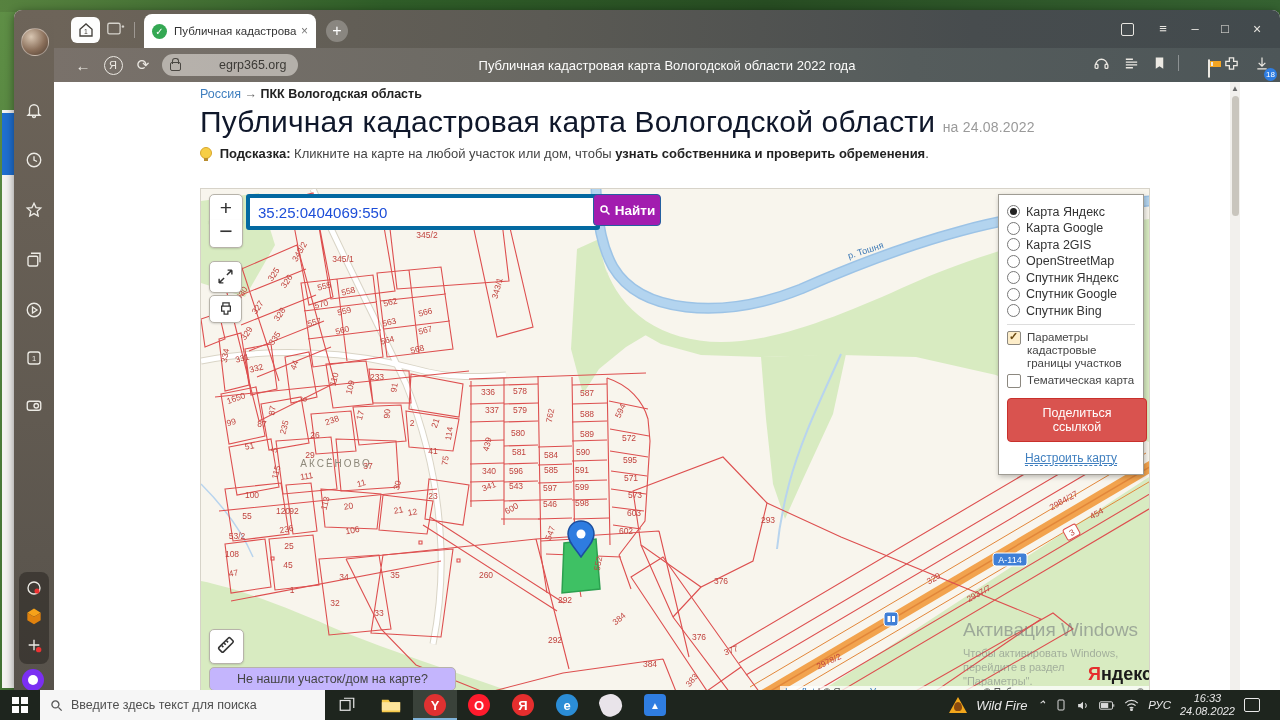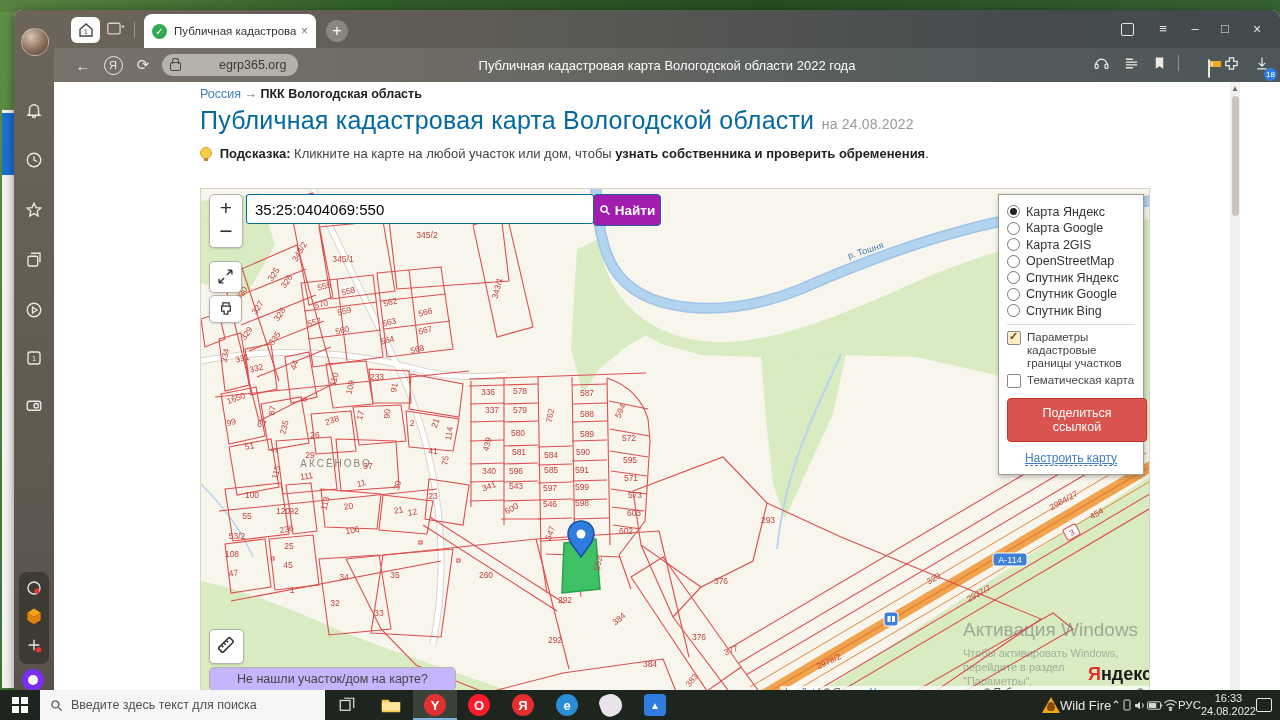--- a/index.html
+++ b/index.html
@@ -65,22 +65,22 @@
   
   #map{left:146px;top:106px;width:950px;height:512px;background:#f8f5ed;border:1px solid #d7d3c9;box-sizing:border-box;overflow:hidden;}
   #mapsvg{position:absolute;left:0;top:0;}
   .map-ctl{position:absolute;background:#fff;border:1px solid #b7b3aa;border-radius:5px;box-shadow:0 1px 2px rgba(0,0,0,.15);
      color:#333;text-align:center;}
   #zoomin{left:8px;top:5px;width:32px;height:27px;font-size:21px;line-height:25px;border-radius:5px 5px 0 0;}
   #zoomout{left:8px;top:31px;width:32px;height:27px;font-size:23px;line-height:23px;border-radius:0 0 5px 5px;border-top:none;}
   #expand-btn{left:8px;top:72px;width:31px;height:30px;}
   #print-btn{left:8px;top:106px;width:31px;height:26px;}
   #ruler-btn{left:8px;top:440px;width:33px;height:33px;}
-  #map-search{position:absolute;left:45px;top:5px;width:330px;height:28px;border:1px solid #0369a1;border-radius:3px;
-     font-size:15px;color:#000000;padding:0 8px;font-family:"Liberation Sans",sans-serif;}
+  #map-search{position:absolute;left:45px;top:5px;width:330px;height:28px;border:4px solid #0369a1;border-radius:3px;
+     font-size:15px;color:#1d4ed8;padding:0 8px;font-family:"Liberation Sans",sans-serif;}
   #find-btn{position:absolute;left:392px;top:5px;width:66px;height:30px;background:#a21caf;border:1px solid #2460a0;border-radius:4px;
      color:#fff;font-size:13.5px;font-weight:bold;display:flex;align-items:center;justify-content:center;gap:4px;}
   #map-tooltip{position:absolute;left:8px;top:478px;background:#c4b5fd;border:1px solid #b7b3aa;border-radius:5px;
      font-size:12.5px;color:#444;padding:4px 27px;white-space:nowrap;}
   #layer-panel{position:absolute;left:797px;top:5px;width:146px;background:#fff;border:1px solid #9f9c94;
      box-shadow:1px 2px 5px rgba(0,0,0,.25);padding:7px 8px 9px 8px;box-sizing:border-box;font-size:12.5px;color:#333;}
   .lyr-row{display:flex;align-items:center;margin:2.5px 0;}
   .radio{width:11px;height:11px;border:1px solid #777;border-radius:50%;margin-right:6px;position:relative;flex:0 0 11px;}
   .radio.sel:after{content:"";position:absolute;left:2px;top:2px;width:7px;height:7px;border-radius:50%;background:#222;}
   #lyr-divider{height:1px;background:#ddd;margin:6px 0;}
@@ -101,21 +101,21 @@
   
   #taskbar{left:0;top:690px;width:1280px;height:30px;background:#1e251e;display:flex;align-items:center;}
   #start-btn{width:40px;height:30px;display:flex;align-items:center;justify-content:center;}
   #win-logo{display:grid;grid-template-columns:7px 7px;grid-template-rows:7px 7px;gap:1.5px;}
   #win-logo div{background:#fdfdfd;}
   #tb-search{width:285px;height:30px;background:#f6f6f6;display:flex;align-items:center;padding-left:10px;box-sizing:border-box;}
   #tb-search-text{font-size:12.5px;color:#4f4f4f;margin-left:8px;}
   .tb-app{width:44px;height:30px;display:flex;align-items:center;justify-content:center;position:relative;}
   .tb-app.active{background:#3a423a;box-shadow:inset 0 -2px 0 #7fb2d8;}
   .app-circle{width:22px;height:22px;border-radius:50%;display:flex;align-items:center;justify-content:center;color:#fff;font-weight:bold;font-size:13px;}
-  #tray{margin-left:auto;display:flex;align-items:center;color:#e9e9e9;font-size:11.5px;padding-right:8px;}
+  #tray{margin-left:auto;display:flex;align-items:center;color:#e9e9e9;font-size:11.5px;gap:9px;padding-right:20px;font-style:italic;}
   #flame{width:0;height:0;border-left:9px solid transparent;border-right:9px solid transparent;border-bottom:16px solid #f2a71b;position:relative;}
   #flame:after{content:"";position:absolute;left:-4px;top:5px;width:8px;height:9px;background:#8a4a0e;border-radius:50% 50% 50% 50%/60% 60% 40% 40%;}
   #clockbox{text-align:center;line-height:13px;font-size:11px;}
   #notif-ic{width:14px;height:12px;border:1.4px solid #e9e9e9;border-radius:2px;}
   .trayglyph{opacity:.92;}
 </style>
 </head>
 <body>
 
 <div id="screen">
@@ -265,21 +265,21 @@
       </div>
     </div>
 
     <div class="abs" id="pagebody">
       <div class="abs" id="breadcrumb">
         <a href="#">Россия</a>
         <span>→</span>
         <b>ПКК Вологодская область</b>
       </div>
       <div class="abs" id="page-h1">
-        <span style="font-size:25px;color:#0369a1">Публичная кадастровая карта Вологодской области</span>
+        <span style="font-size:30px;color:#0f172a">Публичная кадастровая карта Вологодской области</span>
         <span>на 24.08.2022</span>
       </div>
       <div class="abs" id="hint">
         <span id="bulb"></span>
         <b>Подсказка:</b>
         <span>Кликните на карте на любой участок или дом, чтобы</span>
         <b>узнать собственника и проверить обременения</b><span>.</span>
       </div>
 
       <div class="abs" id="map">

